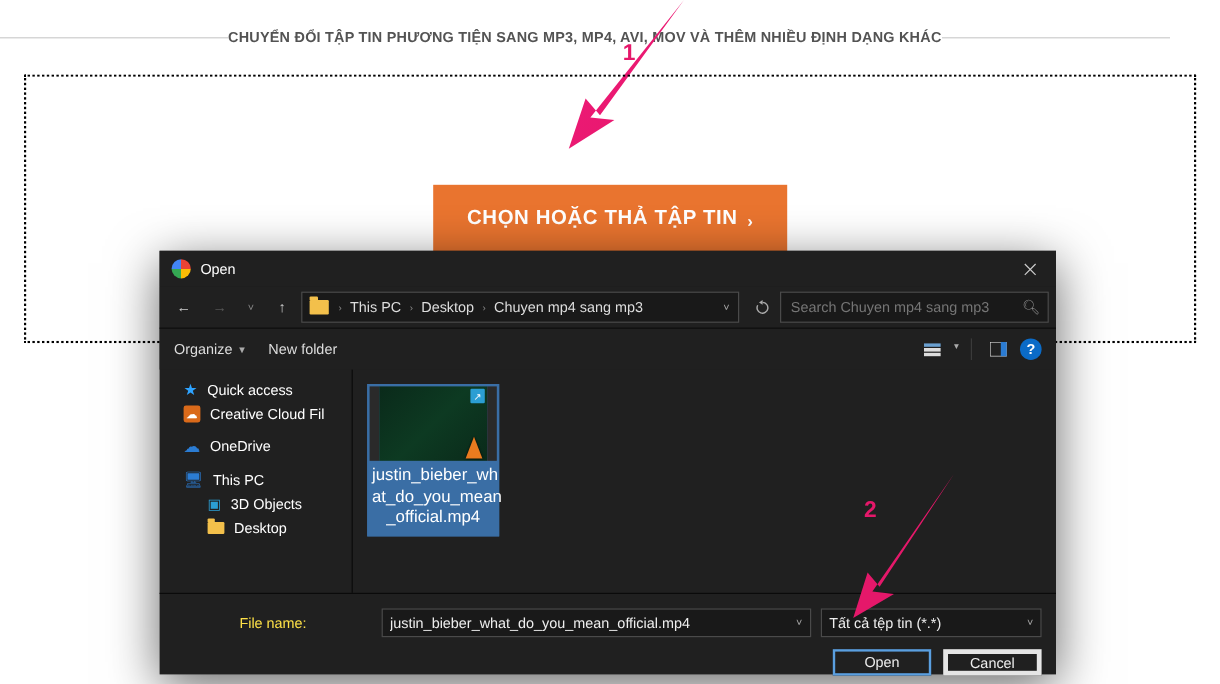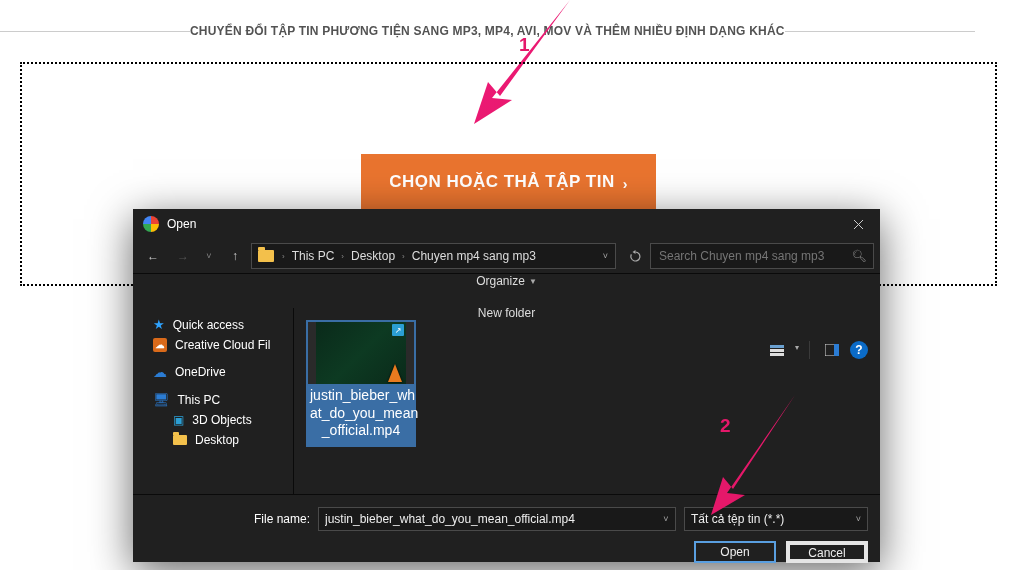--- a/index.html
+++ b/index.html
@@ -42,21 +42,21 @@
   .nav-sep{width:20px;text-align:center;color:#888;}
   .addr{flex:1;height:24px;border:1px solid var(--dialog-border);background:var(--dialog-bg2);display:flex;align-items:center;gap:0;padding:0 2px;margin-right:4px;}
   .addr .ficon{width:16px;height:12px;background:#f3c04b;margin:0 6px 0 4px;border-radius:1px;position:relative;}
   .addr .ficon:before{content:"";position:absolute;top:-3px;left:0;width:7px;height:3px;background:#f3c04b;border-radius:1px 1px 0 0;}
   .addr .crumb{padding:0 5px;color:#ddd;cursor:pointer;}
   .addr .car{color:#888;font-size:8px;padding:0 2px;}
   .addr .endcar{margin-left:auto;padding-right:5px;color:#aaa;font-size:9px;}
   .addr-btn{width:24px;height:24px;display:flex;align-items:center;justify-content:center;color:#aaa;border:1px solid transparent;}
   .search{width:210px;height:24px;border:1px solid var(--dialog-border);background:var(--dialog-bg2);display:flex;align-items:center;padding:0 6px;color:#8b8b8b;gap:6px;justify-content:space-between;}
   .search input{flex:1;background:transparent;border:none;outline:none;color:#ddd;font-size:12px;}
-  .toolbar{height:34px;display:flex;align-items:center;padding:0 12px;background:var(--dialog-bg);gap:18px;flex-direction:column;}
+  .toolbar{height:34px;display:flex;align-items:center;padding:0 12px;background:var(--dialog-bg);gap:18px;}
   .toolbar .menu{color:#ddd;display:flex;align-items:center;gap:4px;cursor:pointer;}
   .tb-right{margin-left:auto;display:flex;align-items:center;gap:4px;}
   .tb-ico{width:26px;height:22px;display:flex;align-items:center;justify-content:center;border:1px solid transparent;cursor:pointer;color:#ddd;}
   .tb-ico.split{padding-right:10px;position:relative;}
   .tb-ico.split:after{content:"▾";position:absolute;right:1px;top:4px;font-size:8px;color:#aaa;}
   .tb-sep{width:1px;height:18px;background:#3a3a3a;margin:0 4px;}
   .help{width:18px;height:18px;border-radius:50%;background:#0b6bc7;display:flex;align-items:center;justify-content:center;color:#fff;font-weight:700;cursor:pointer;}
   .body{display:flex;height:186px;}
   .side{width:160px;border-right:1px solid #0a0a0a;padding:6px 0;overflow:hidden;}
   .side-item{display:flex;align-items:center;gap:8px;padding:3px 6px 3px 20px;cursor:pointer;}
@@ -72,21 +72,21 @@
   .thumb{width:106px;border:1px solid var(--sel);background:var(--sel);padding:1px;cursor:pointer;}
   .thumb .img{height:62px;background:linear-gradient(135deg,#0a2a1a,#0d3a22 50%,#0a2a1a);position:relative;overflow:hidden;border-left:8px solid #2a2a2a;border-right:8px solid #2a2a2a;}
   .thumb .img:before,.thumb .img:after{content:"";position:absolute;width:6px;top:0;bottom:0;background:repeating-linear-gradient(#2a2a2a 0 5px,#1a1a1a 5px 10px);}
   .thumb .img:before{left:-8px;}
   .thumb .img:after{right:-8px;}
   .thumb .cone{position:absolute;right:4px;bottom:2px;width:0;height:0;border-left:7px solid transparent;border-right:7px solid transparent;border-bottom:18px solid #e97b1f;filter:drop-shadow(0 0 1px #000);}
   .thumb .sharebadge{position:absolute;top:2px;right:2px;width:12px;height:12px;background:#2b9ed3;color:#fff;font-size:8px;display:flex;align-items:center;justify-content:center;border-radius:1px;}
   .thumb .label{font-size:14px;text-align:center;padding:3px 2px 5px;color:#fff;line-height:1.25;}
   .footer{border-top:1px solid #0a0a0a;padding:12px 12px 8px;}
   .row{display:flex;align-items:center;gap:8px;}
-  .fn-label{width:165px;text-align:right;color:#ffffff;}
+  .fn-label{width:165px;text-align:center;color:#fde047;}
   .fn-input{flex:1;height:22px;border:1px solid var(--dialog-border);background:var(--dialog-bg2);display:flex;align-items:center;}
   .fn-input input{flex:1;background:transparent;border:none;outline:none;color:#eee;padding:0 6px;font-size:12px;}
   .fn-dd{width:18px;text-align:center;color:#aaa;font-size:9px;cursor:pointer;}
   .type-sel{width:170px;height:22px;border:1px solid var(--dialog-border);background:var(--dialog-bg2);display:flex;align-items:center;padding:0 6px;color:#eee;justify-content:space-between;cursor:pointer;}
   .btns{display:flex;justify-content:flex-end;gap:10px;margin-top:10px;}
   .btn{width:82px;height:22px;border:4px solid #e5e5e5;background:var(--dialog-bg);color:#eee;cursor:pointer;font-size:12px;}
   .btn.primary{border:2px solid #5a9fe0;}
   .watermark{position:absolute;left:10px;bottom:6px;color:#e9e9e9;font-size:15px;letter-spacing:.3px;}
   .flex-sp{flex:1;}
 </style>

